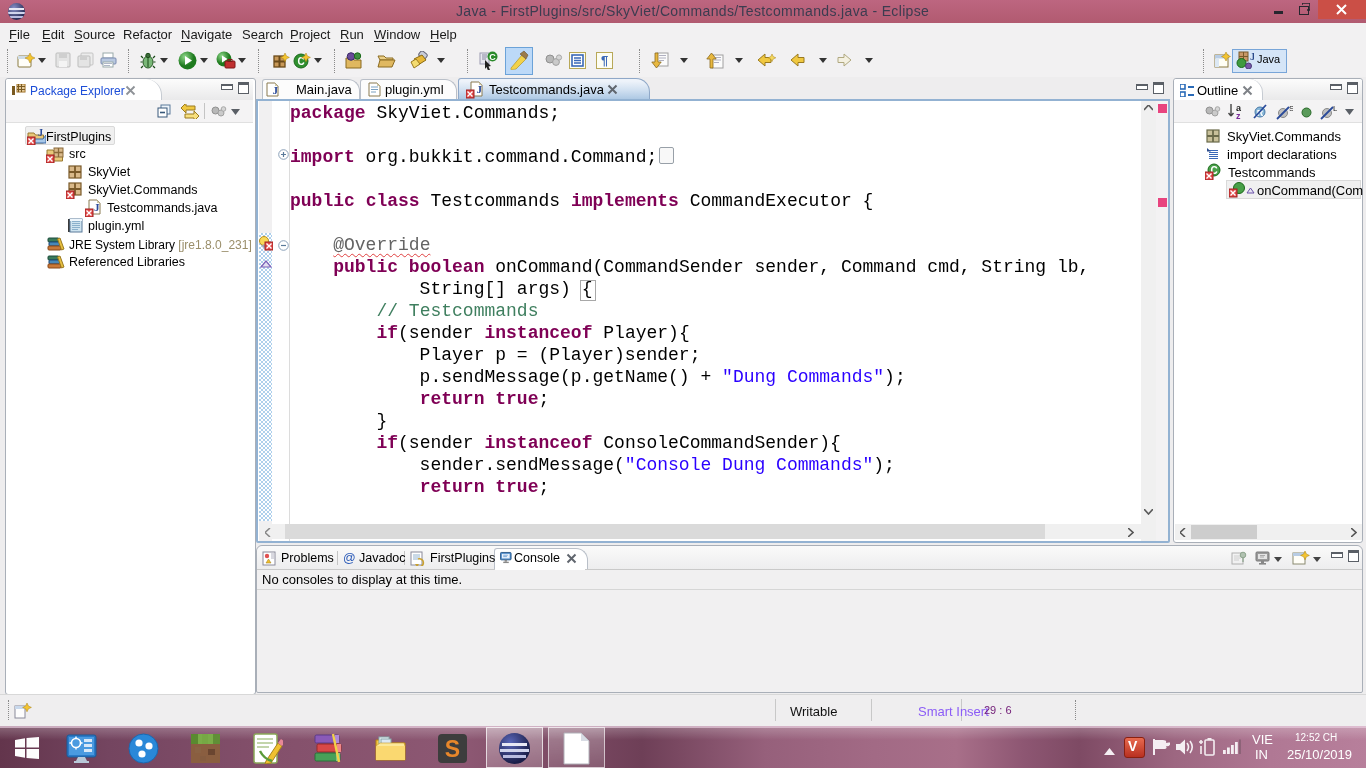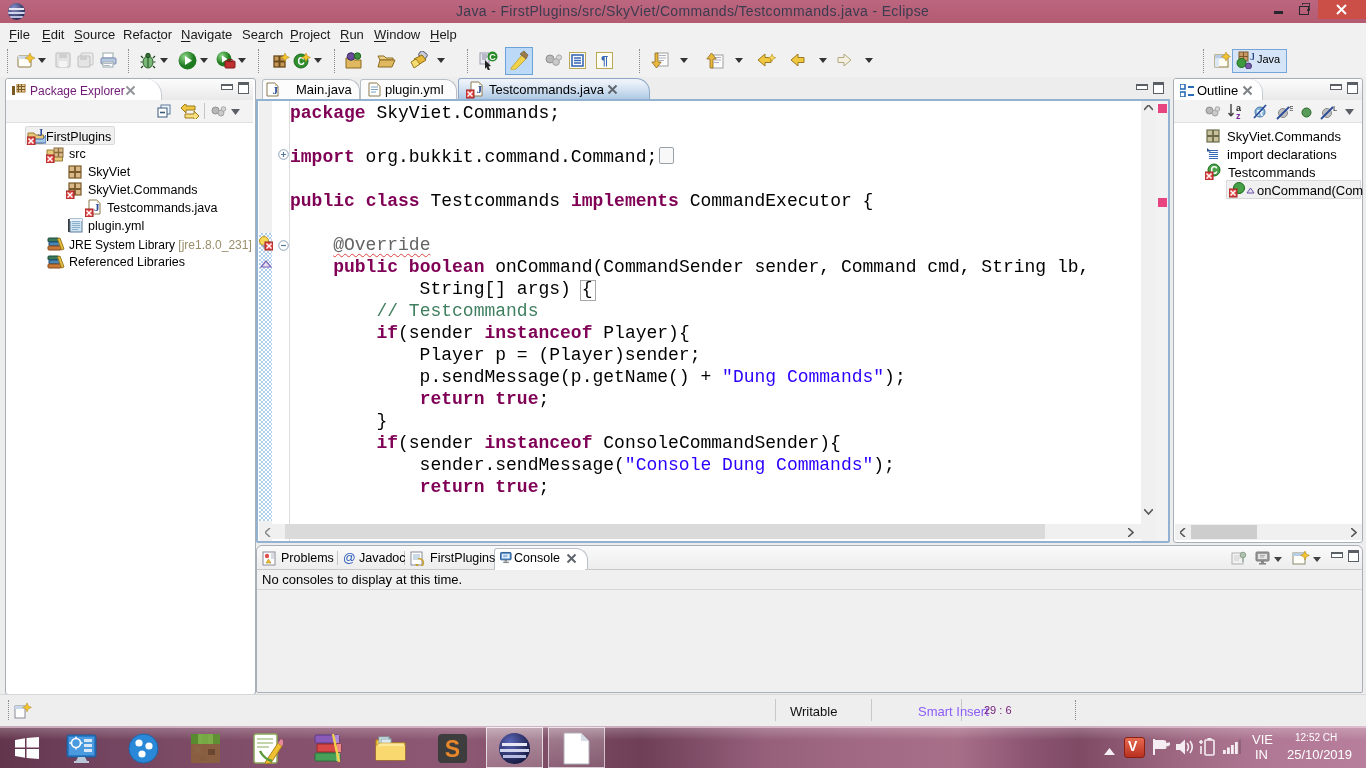--- a/index.html
+++ b/index.html
@@ -212,21 +212,21 @@
     <text x="14" y="9" font-size="11" fill="#2a4a8a" font-family="Liberation Serif" font-weight="bold">J</text>
   </svg>
 <span class="tx" style="left:1257px;top:53px;font-size:11px;">Java</span>
 
 <div class="a" style="left:0;top:77px;width:1366px;height:617px;background:#eeedee;"></div>
 
 <div class="a" style="left:5px;top:78px;width:249px;height:615px;background:#fff;border:1px solid #a9afb8;border-radius:3px;"></div>
 
 <div class="a" style="left:6px;top:79px;width:247px;height:21px;background:linear-gradient(#fcfcfc,#e9e9ea);border-radius:3px 3px 0 0;"></div>
 <div class="a" style="left:6px;top:79px;width:155px;height:21px;background:#fff;border-right:1px solid #c6cbd2;border-radius:3px 16px 0 0;"></div>
-<span class="tx" style="left:30px;top:84px;font-size:12px;color:#701a75;">Package Explorer</span>
+<span class="tx" style="left:30px;top:84px;font-size:12px;color:#1d4ed8;">Package Explorer</span>
 
 <svg class="a" style="left:12px;top:84px" width="14" height="13">
     <rect x="0" y="2" width="3" height="9" fill="#7a5a20"></rect>
     <rect x="5" y="0" width="8" height="8" fill="none" stroke="#9a6a20"></rect>
     <rect x="5" y="0" width="8" height="8" fill="#c89840" opacity=".5"></rect>
     <path d="M6.5 0 v8 M9.5 0 v8 M5 2.5 h8 M5 5.5 h8" stroke="#7a5a20" stroke-width="1"></path>
   </svg>
 
 <svg class="a" style="left:125px;top:85px" width="11" height="11" viewBox="0 0 11 11">
     <path d="M1.5 1.5 L9.5 9.5 M9.5 1.5 L1.5 9.5" stroke="#8e9297" stroke-width="1.8"></path>

